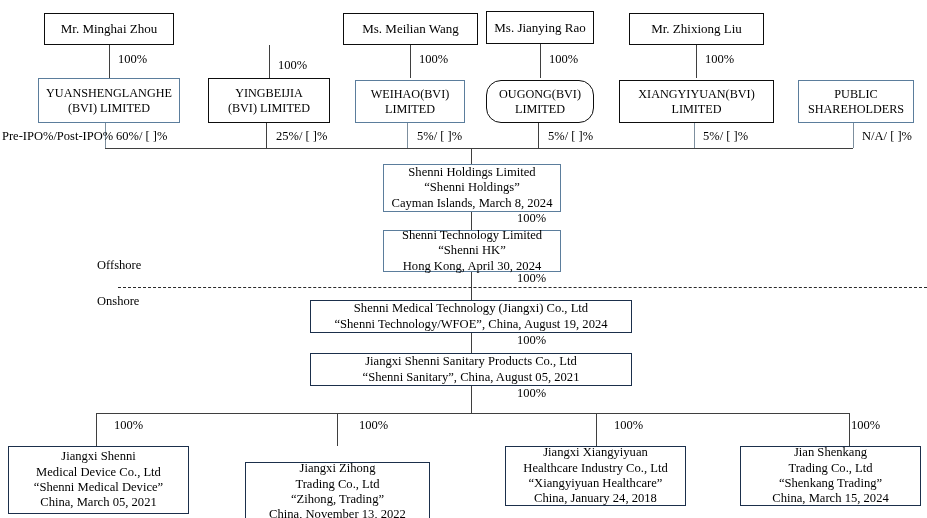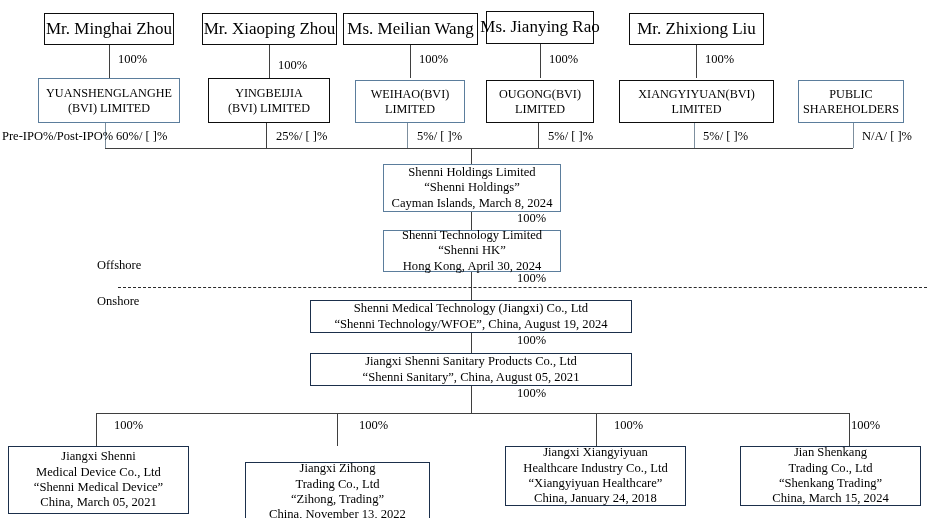--- a/index.html
+++ b/index.html
@@ -70,35 +70,32 @@
   }
   .pct {
     font-size: 12.5px;
   }
   .side-lbl {
     font-size: 12.5px;
   }
   .preipo-lbl {
     font-size: 12.5px;
   }
-  .fs13 { font-size: 17px; }
+  .fs13 { font-size: 13px; }
   .fs12 { font-size: 12.2px; }
   .fs125 { font-size: 12.6px; }
 </style>
 </head>
 <body>
 
 <div id="chart-root">
 
   <div class="box box-black" style="left:44px; top:13px; width:130px; height:32px;">
     <span class="fs13">Mr.  Minghai Zhou</span>
   </div>
-  <div class="box box-black" style="left:202px; top:13px; width:135px; height:32px;">
-    <span class="fs13">Mr. Xiaoping Zhou</span>
-  </div>
   <div class="box box-black" style="left:343px; top:13px; width:135px; height:32px;">
     <span class="fs13">Ms. Meilian Wang</span>
   </div>
   <div class="box box-black" style="left:486px; top:11px; width:108px; height:33px;">
     <span class="fs13">Ms. Jianying Rao</span>
   </div>
   <div class="box box-black" style="left:629px; top:13px; width:135px; height:32px;">
     <span class="fs13">Mr. Zhixiong Liu</span>
   </div>
 
@@ -119,29 +116,29 @@
     <span class="fs12">(BVI)  LIMITED</span>
   </div>
   <div class="box box-black" style="left:208px; top:78px; width:122px; height:45px;">
     <span class="fs12">YINGBEIJIA</span>
     <span class="fs12">(BVI)  LIMITED</span>
   </div>
   <div class="box box-blue" style="left:355px; top:80px; width:110px; height:43px;">
     <span class="fs12">WEIHAO(BVI)</span>
     <span class="fs12">LIMITED</span>
   </div>
-  <div class="box box-black" style="left:486px; top:80px; width:108px; height:43px;">
+  <div class="box box-black" style="left:486px; top:80px; width:108px; height:43px;border-radius:15px;">
     <span class="fs12">OUGONG(BVI)</span>
     <span class="fs12">LIMITED</span>
   </div>
   <div class="box box-black" style="left:619px; top:80px; width:155px; height:43px;">
     <span class="fs12">XIANGYIYUAN(BVI)</span>
     <span class="fs12">LIMITED</span>
   </div>
-  <div class="box box-blue" style="left:798px; top:80px; width:106px; height:43px;">
+  <div class="box box-blue" style="left:798px; top:80px; width:116px; height:43px;">
     <span class="fs12">PUBLIC</span>
     <span class="fs12">SHAREHOLDERS</span>
   </div>
 
   <div class="lbl preipo-lbl" style="left:2px; top:129px;">Pre-IPO%/Post-IPO%</div>
 
   <div class="lbl pct" style="left:116px; top:129px;">60%/ [ ]%</div>
   <div class="lbl pct" style="left:276px; top:129px;">25%/ [ ]%</div>
   <div class="lbl pct" style="left:417px; top:129px;">5%/ [ ]%</div>
   <div class="lbl pct" style="left:548px; top:129px;">5%/ [ ]%</div>

